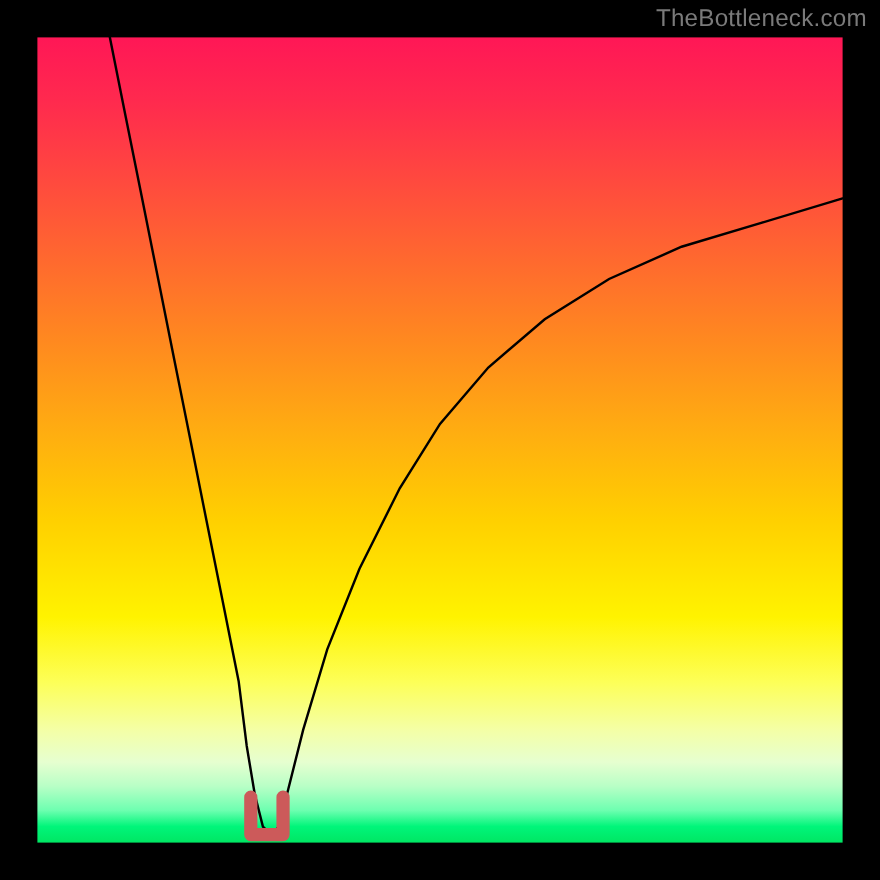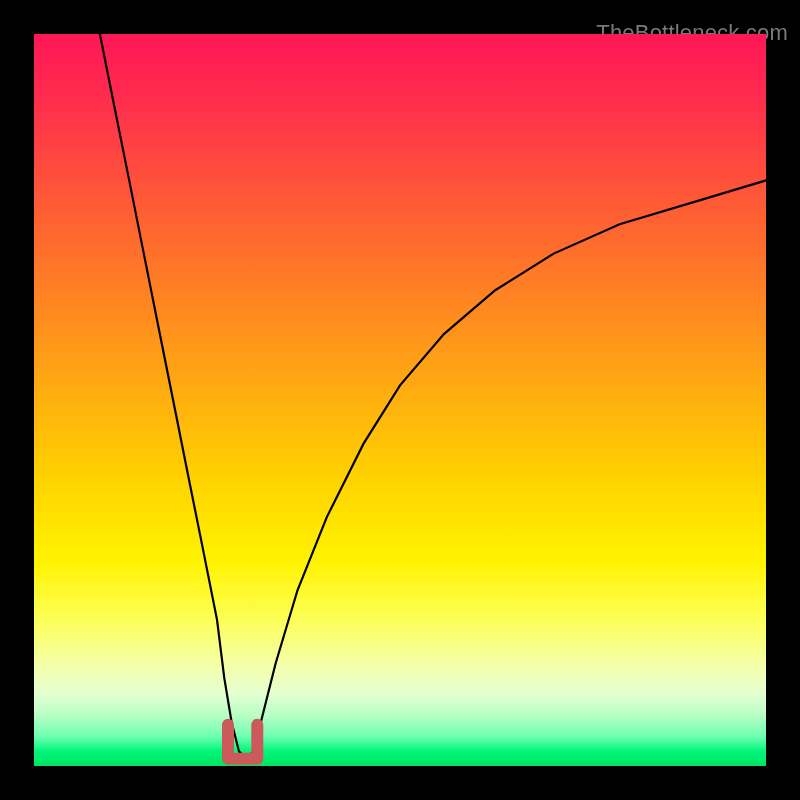--- a/index.html
+++ b/index.html
@@ -14,21 +14,21 @@
   .frame {
     position: absolute;
     left: 0;
     top: 0;
     width: 800px;
     height: 800px;
     background: #000000;
   }
   .watermark {
     position: absolute;
-    top: 20px;
+    top: 4px;
     right: 12px;
     color: #7a7a7a;
     font-size: 22px;
     font-weight: 400;
     letter-spacing: 0.2px;
     user-select: none;
   }
   .plot {
     position: absolute;
     left: 34px;

